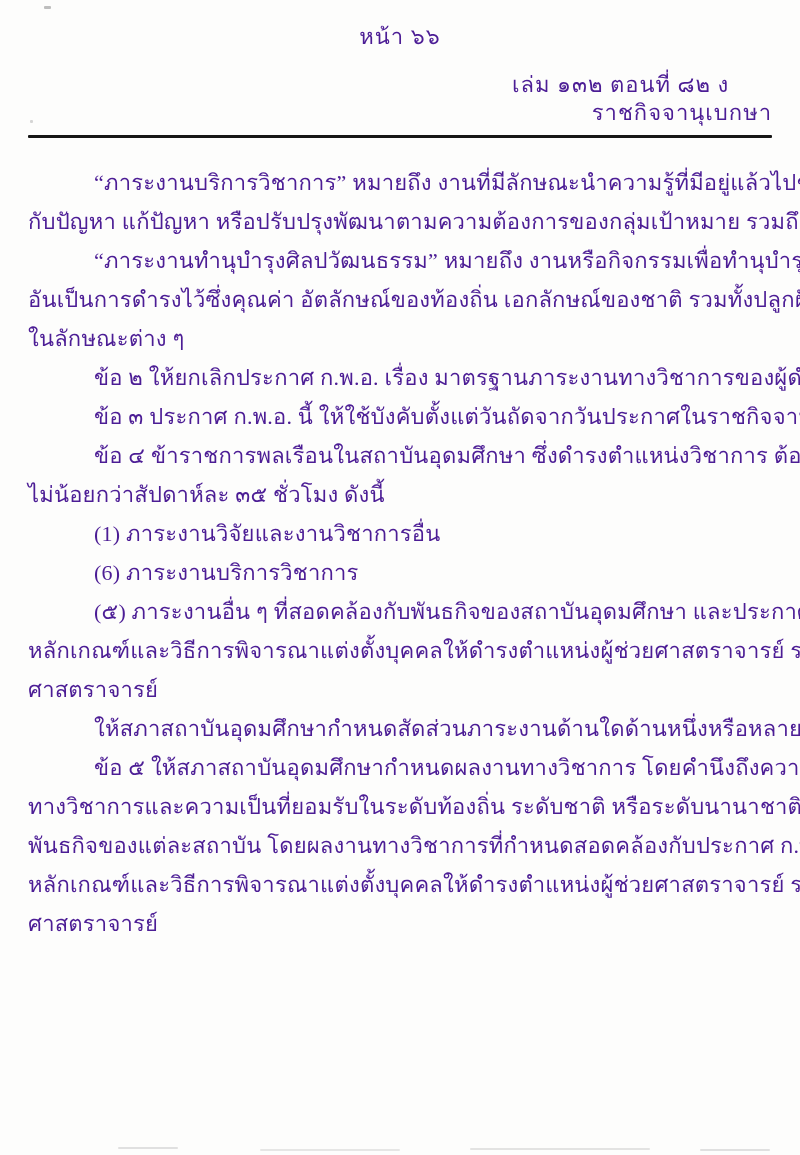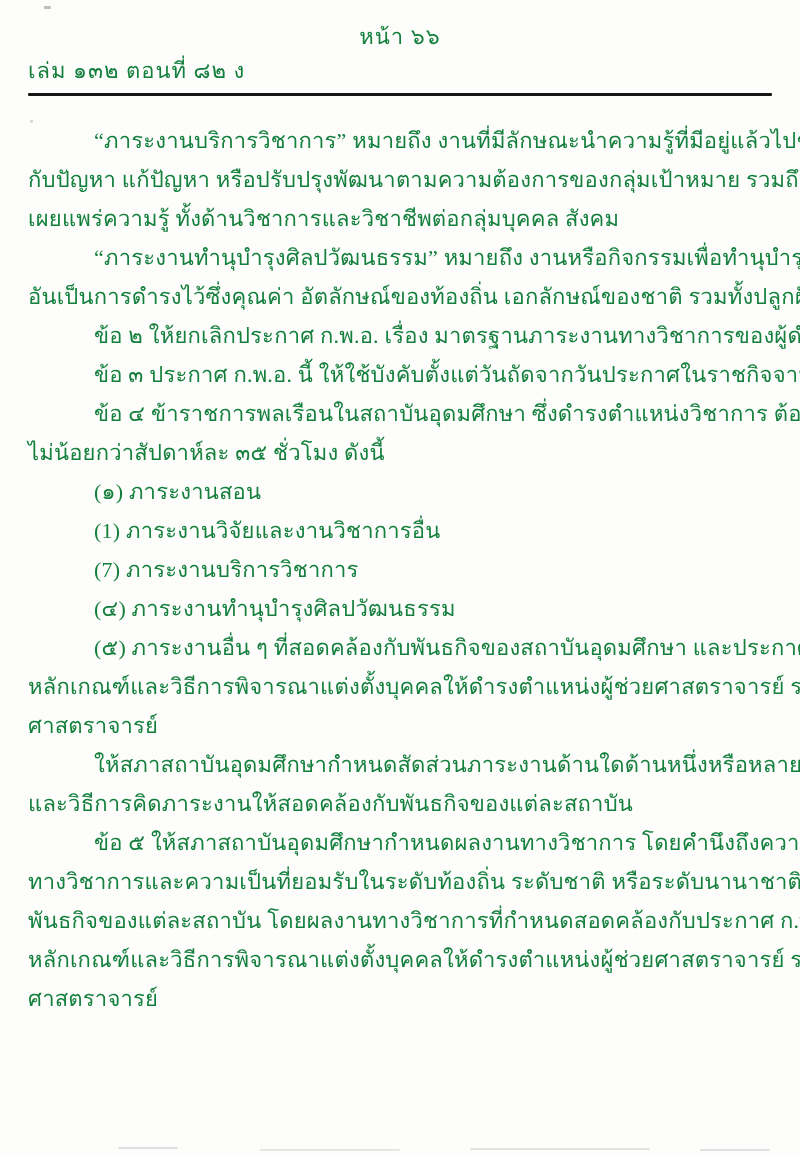--- a/index.html
+++ b/index.html
@@ -7,40 +7,41 @@
     padding: 0;
     background: #e8e8e8;
     font-family: "Liberation Serif", "DejaVu Serif", serif;
   }
   .page {
     position: relative;
     width: 800px;
     height: 1155px;
     margin: 0 auto;
     background: #fdfdfc;
-    color: #15803d;
+    color: #4c1d95;
     overflow: hidden;
   }
   
   .header {
     padding: 24px 28px 0 28px;
   }
   .page-number {
     text-align: center;
     font-size: 22px;
     line-height: 26px;
     letter-spacing: 1px;
   }
   .header-row {
     display: flex;
     justify-content: space-between;
     align-items: flex-end;
-    margin-top: 7px;
+    margin-top: 21px;
     font-size: 22px;
     line-height: 28px;
+    flex-direction: column;
   }
   .header-row .left  { width: 260px; text-align: left;  letter-spacing: 1px; }
   .header-row .mid   { flex: 1; text-align: center; letter-spacing: 1px; }
   .header-row .right { width: 240px; text-align: right; letter-spacing: 1px; }
   .header-rule {
     margin-top: 8px;
     height: 3px;
     background: #161616;
     border-radius: 1px;
   }
@@ -74,75 +75,69 @@
 </style>
 </head>
 <body>
 
 <div class="page">
 
   <div class="header">
     <div class="page-number">หน้า ๖๖</div>
     <div class="header-row">
       <div class="left">เล่ม ๑๓๒ ตอนที่ ๘๒ ง</div>
+      <div class="mid">ราชกิจจานุเบกษา</div>
     </div>
     <div class="header-rule"></div>
   </div>
 
   <div class="body-text">
 
     <div class="para">
       <div class="line indent">“ภาระงานบริการวิชาการ” หมายถึง งานที่มีลักษณะนำความรู้ที่มีอยู่แล้วไปช่วยทำความเข้าใจ</div>
       <div class="line">กับปัญหา แก้ปัญหา หรือปรับปรุงพัฒนาตามความต้องการของกลุ่มเป้าหมาย รวมถึงงานส่งเสริม</div>
-      <div class="line">เผยแพร่ความรู้ ทั้งด้านวิชาการและวิชาชีพต่อกลุ่มบุคคล สังคม</div>
     </div>
 
     <div class="para">
       <div class="line indent">“ภาระงานทำนุบำรุงศิลปวัฒนธรรม” หมายถึง งานหรือกิจกรรมเพื่อทำนุบำรุงศิลปวัฒนธรรม</div>
       <div class="line">อันเป็นการดำรงไว้ซึ่งคุณค่า อัตลักษณ์ของท้องถิ่น เอกลักษณ์ของชาติ รวมทั้งปลูกฝังความเป็นชาติ</div>
+      <div class="line">ในลักษณะต่าง ๆ</div>
     </div>
 
     <div class="para">
       <div class="line indent">ข้อ ๒ ให้ยกเลิกประกาศ ก.พ.อ. เรื่อง มาตรฐานภาระงานทางวิชาการของผู้ดำรงตำแหน่ง</div>
     </div>
 
     <div class="para">
       <div class="line indent">ข้อ ๓ ประกาศ ก.พ.อ. นี้ ให้ใช้บังคับตั้งแต่วันถัดจากวันประกาศในราชกิจจานุเบกษาเป็นต้นไป</div>
     </div>
 
     <div class="para">
       <div class="line indent">ข้อ ๔ ข้าราชการพลเรือนในสถาบันอุดมศึกษา ซึ่งดำรงตำแหน่งวิชาการ ต้องมีภาระงาน</div>
       <div class="line">ไม่น้อยกว่าสัปดาห์ละ ๓๕ ชั่วโมง ดังนี้</div>
     </div>
 
-    <div class="para">
-      <div class="line indent">(๑) ภาระงานสอน</div>
-    </div>
 
     <div class="para">
       <div class="line indent">(1) ภาระงานวิจัยและงานวิชาการอื่น</div>
     </div>
 
     <div class="para">
-      <div class="line indent">(7) ภาระงานบริการวิชาการ</div>
+      <div class="line indent">(6) ภาระงานบริการวิชาการ</div>
     </div>
 
-    <div class="para">
-      <div class="line indent">(๔) ภาระงานทำนุบำรุงศิลปวัฒนธรรม</div>
-    </div>
 
     <div class="para">
       <div class="line indent">(๕) ภาระงานอื่น ๆ ที่สอดคล้องกับพันธกิจของสถาบันอุดมศึกษา และประกาศ ก.พ.อ. เรื่อง</div>
       <div class="line">หลักเกณฑ์และวิธีการพิจารณาแต่งตั้งบุคคลให้ดำรงตำแหน่งผู้ช่วยศาสตราจารย์ รองศาสตราจารย์ และ</div>
       <div class="line">ศาสตราจารย์</div>
     </div>
 
     <div class="para">
       <div class="line indent">ให้สภาสถาบันอุดมศึกษากำหนดสัดส่วนภาระงานด้านใดด้านหนึ่งหรือหลายด้านตาม (๑) ถึง (๕)</div>
-      <div class="line">และวิธีการคิดภาระงานให้สอดคล้องกับพันธกิจของแต่ละสถาบัน</div>
     </div>
 
     <div class="para">
       <div class="line indent">ข้อ ๕ ให้สภาสถาบันอุดมศึกษากำหนดผลงานทางวิชาการ โดยคำนึงถึงความเป็นเลิศ</div>
       <div class="line">ทางวิชาการและความเป็นที่ยอมรับในระดับท้องถิ่น ระดับชาติ หรือระดับนานาชาติ ให้สอดคล้องกับ</div>
       <div class="line">พันธกิจของแต่ละสถาบัน โดยผลงานทางวิชาการที่กำหนดสอดคล้องกับประกาศ ก.พ.อ. เรื่อง</div>
       <div class="line">หลักเกณฑ์และวิธีการพิจารณาแต่งตั้งบุคคลให้ดำรงตำแหน่งผู้ช่วยศาสตราจารย์ รองศาสตราจารย์ และ</div>
       <div class="line">ศาสตราจารย์</div>
     </div>
 

